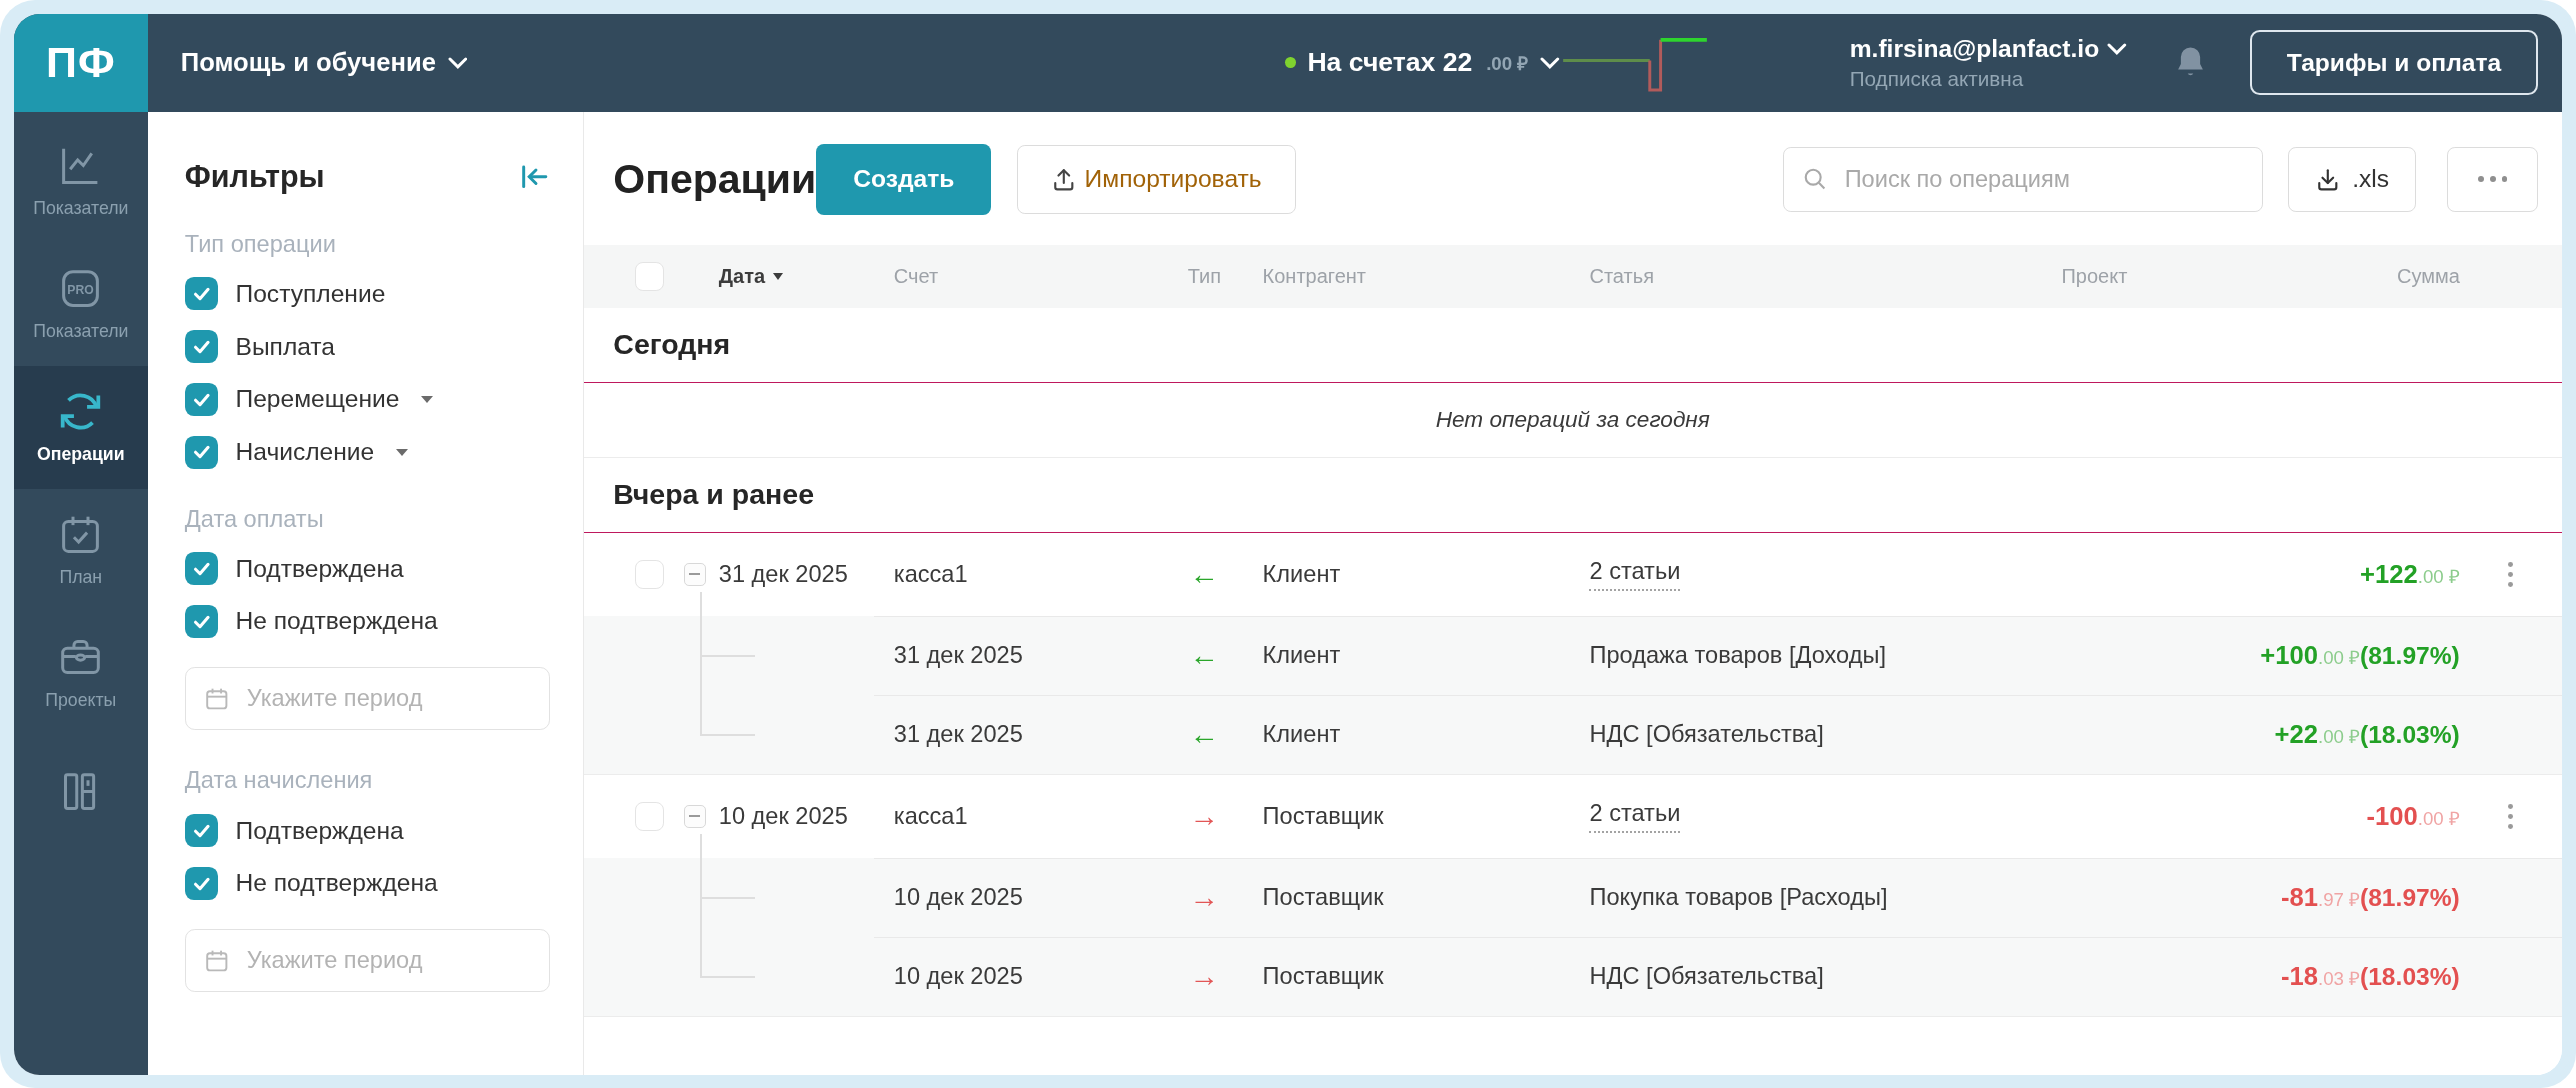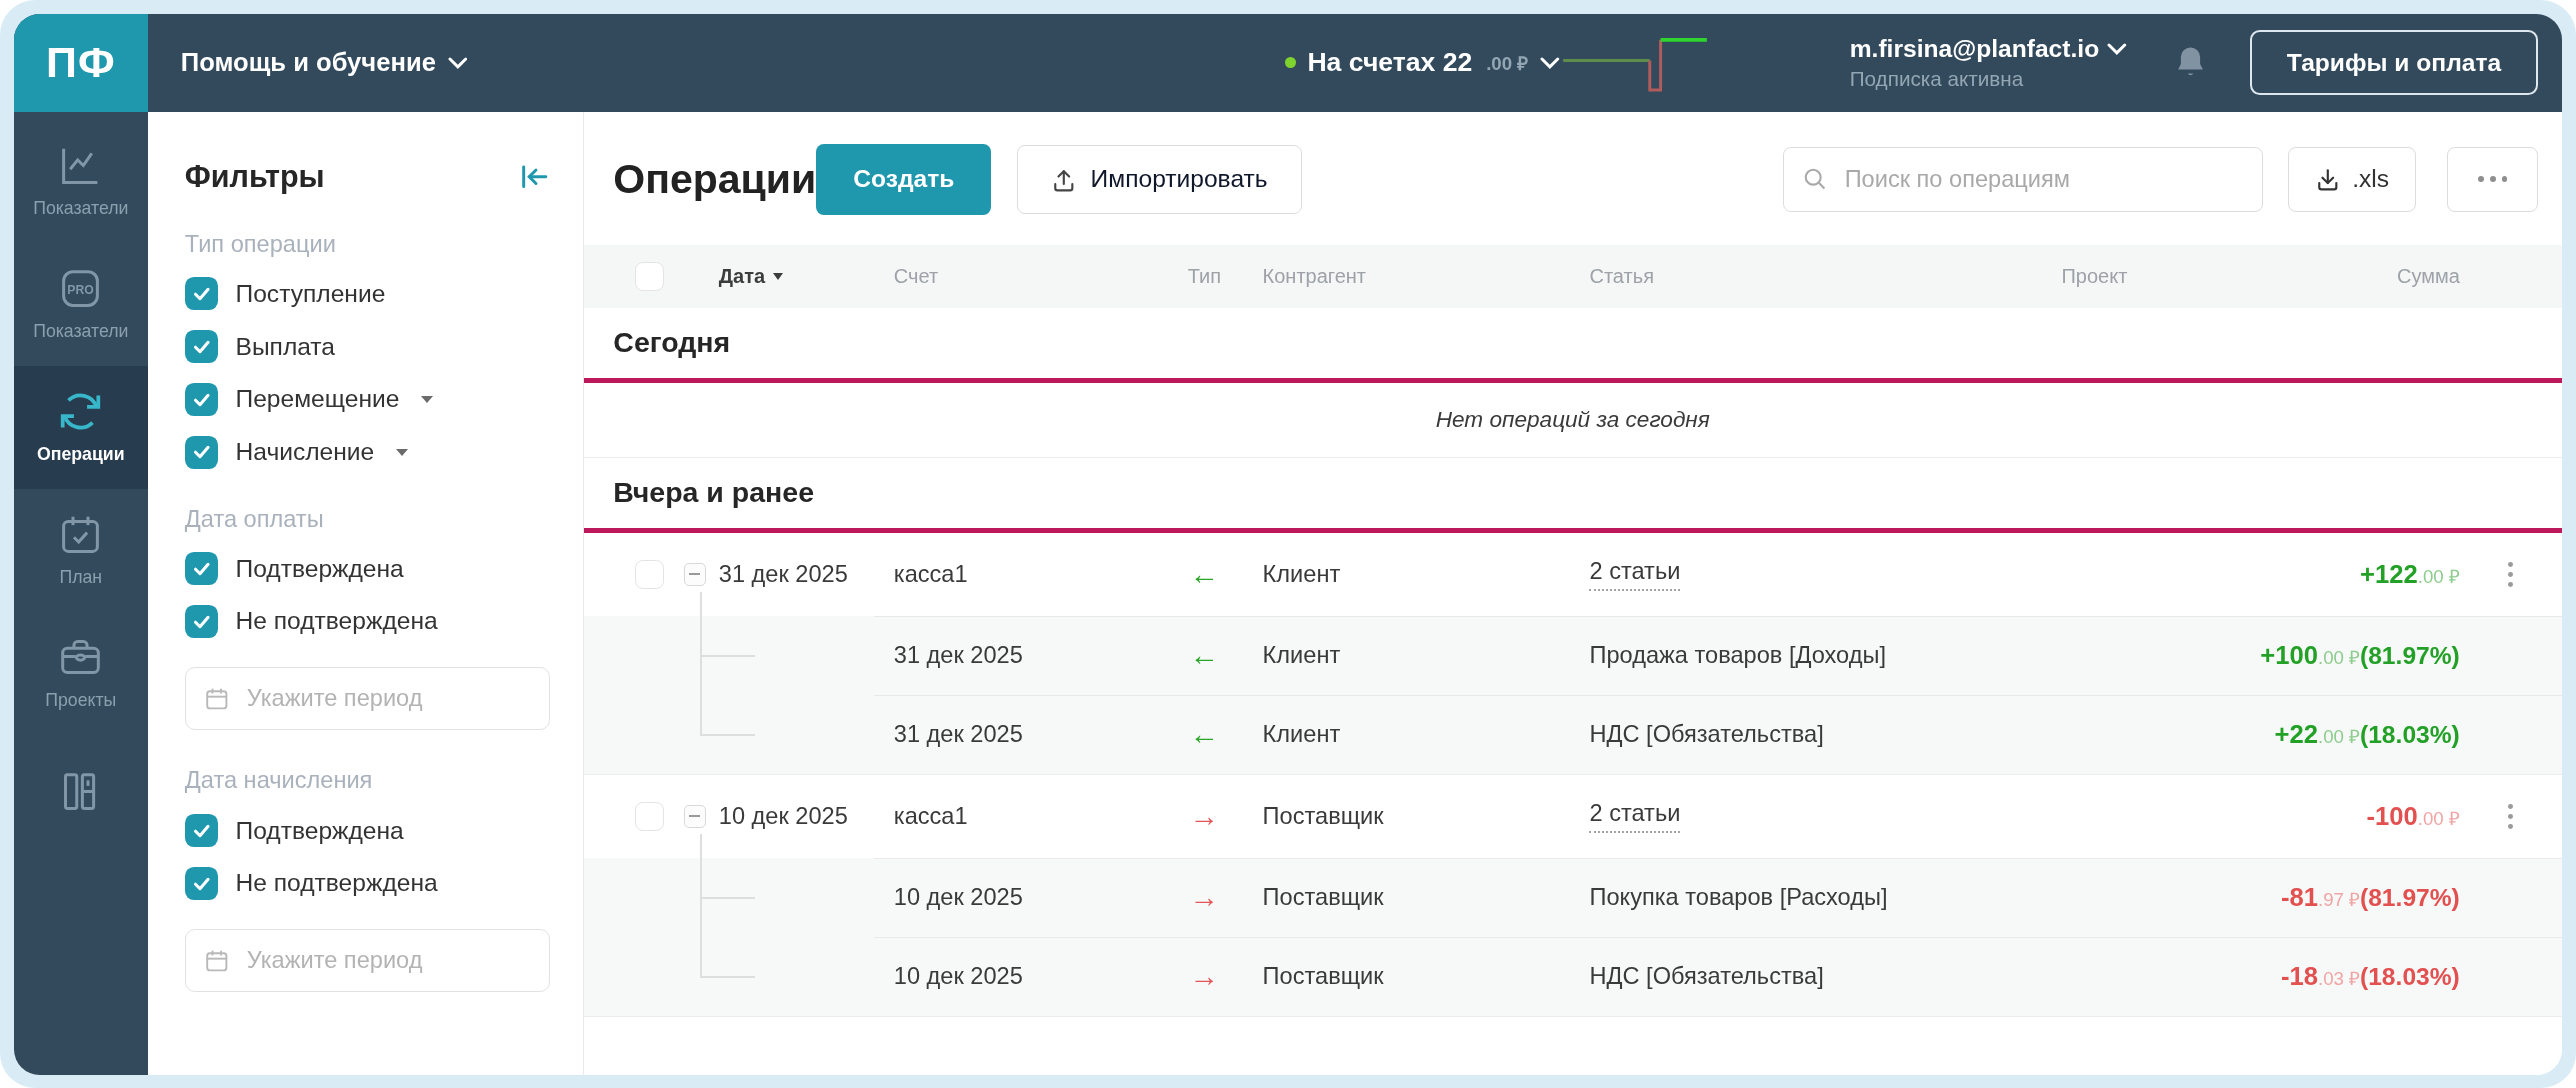--- a/index.html
+++ b/index.html
@@ -51,22 +51,22 @@
                   padding:0 15.7px 0 61px; font-family:inherit; outline:none; }
   .period input::placeholder { color:#b3b3b3; }
   .period .cal { position:absolute; left:19.7px; top:18.7px; color:#b9b9b9; }
 
   
   .main { position:absolute; left:569px; top:98px; right:0; bottom:0; background:#fff; border-left:1px solid #e9e9e9; }
   .toolbar { display:flex; align-items:center; padding:31.5px 23.6px 29.5px 29.5px; height:133px; }
   .page-title { font-size:41px; font-weight:700; color:#222; }
   .create-btn { background:#1f98ae; color:#fff; border:none; border-radius:7.9px; font-size:24.6px; font-weight:700;
                 padding:21.6px 37px; font-family:inherit; cursor:pointer; }
-  .import-btn { margin-left:25.6px; background:#fff; color:#0f172a; border:1.5px solid #dcdcdc; border-radius:7.9px; font-size:24.6px;
-                padding:19.7px 33px; font-family:inherit; display:flex; align-items:flex-end; gap:14px; cursor:pointer; }
+  .import-btn { margin-left:25.6px; background:#fff; color:#a16207; border:1.5px solid #dcdcdc; border-radius:7.9px; font-size:24.6px;
+                padding:19.7px 33px; font-family:inherit; display:flex; align-items:center; gap:8px; cursor:pointer; }
   .tb-spacer { flex:1; }
   .search { position:relative; width:480px; }
   .search input { width:100%; height:65px; border:1.5px solid #dcdcdc; border-radius:7.9px; font-size:23.6px; color:#444;
                   padding:0 15.7px 0 61px; font-family:inherit; outline:none; }
   .search input::placeholder { color:#a9a9a9; }
   .search .mag { position:absolute; left:19.7px; top:19.7px; color:#a9a9a9; }
   .xls-btn { margin-left:25.6px; background:#fff; border:1.5px solid #dcdcdc; border-radius:7.9px; height:65px; padding:0 25.6px;
              display:flex; align-items:center; gap:11.8px; font-size:24.6px; color:#333; font-family:inherit; cursor:pointer; }
   .more-btn { margin-left:31.5px; background:#fff; border:1.5px solid #dcdcdc; border-radius:7.9px; height:65px; width:91px;
               display:flex; align-items:center; justify-content:center; gap:5.9px; cursor:pointer; }
@@ -74,21 +74,21 @@
 
   .trow { display:grid; grid-template-columns:51px 39px 45px 175px 266px 89px 325px 472px 344px 1fr 102px; align-items:center; position:relative; }
   .thead { height:63px; background:#f5f6f6; color:#9da2a8; font-size:20px; }
   .th-date { color:#3c3c3c; font-weight:700; display:flex; align-items:center; gap:7.9px; cursor:pointer; }
   .sort-caret { width:0; height:0; border-left:5.9px solid transparent; border-right:5.9px solid transparent; border-top:7.9px solid #3c3c3c; }
   .th-type { text-align:center; }
   .pad-l14 { padding-left:13.8px; } .pad-l16 { padding-left:15.7px; }
   .th-amount { grid-column:10; text-align:right; }
   .rowcb { width:29.5px; height:29.5px; border:1.5px solid #e4e4e4; border-radius:7.9px; background:#fff; cursor:pointer; }
   .section-head { height:75px; display:flex; align-items:center; padding-left:29.5px; font-size:28.5px; font-weight:700; color:#262626;
-                  border-bottom:5px solid #be185d; }
+                  border-bottom:1px solid #be185d; }
   .empty-row { height:75px; display:flex; align-items:center; justify-content:center; font-size:22.6px; font-style:italic; color:#3a3a3a;
                border-bottom:1px solid #ececec; }
   .group { position:relative; }
   .group + .group { border-top:1px solid #ececec; }
   .group.last { border-bottom:1px solid #ececec; }
   .trow.parent { height:83px; background:#fff; }
   .trow.child { height:79px; background:#f7f8f8; }
   .trow.child::before { content:''; position:absolute; left:290px; right:0; top:0; height:1px; background:#e9e9e9; }
   .toggle { width:22.6px; height:22.6px; border:1.5px solid #d8d8d8; border-radius:4.9px; background:#fcfcfc; display:flex; align-items:center;
             justify-content:center; cursor:pointer; margin-left:9.8px; }

